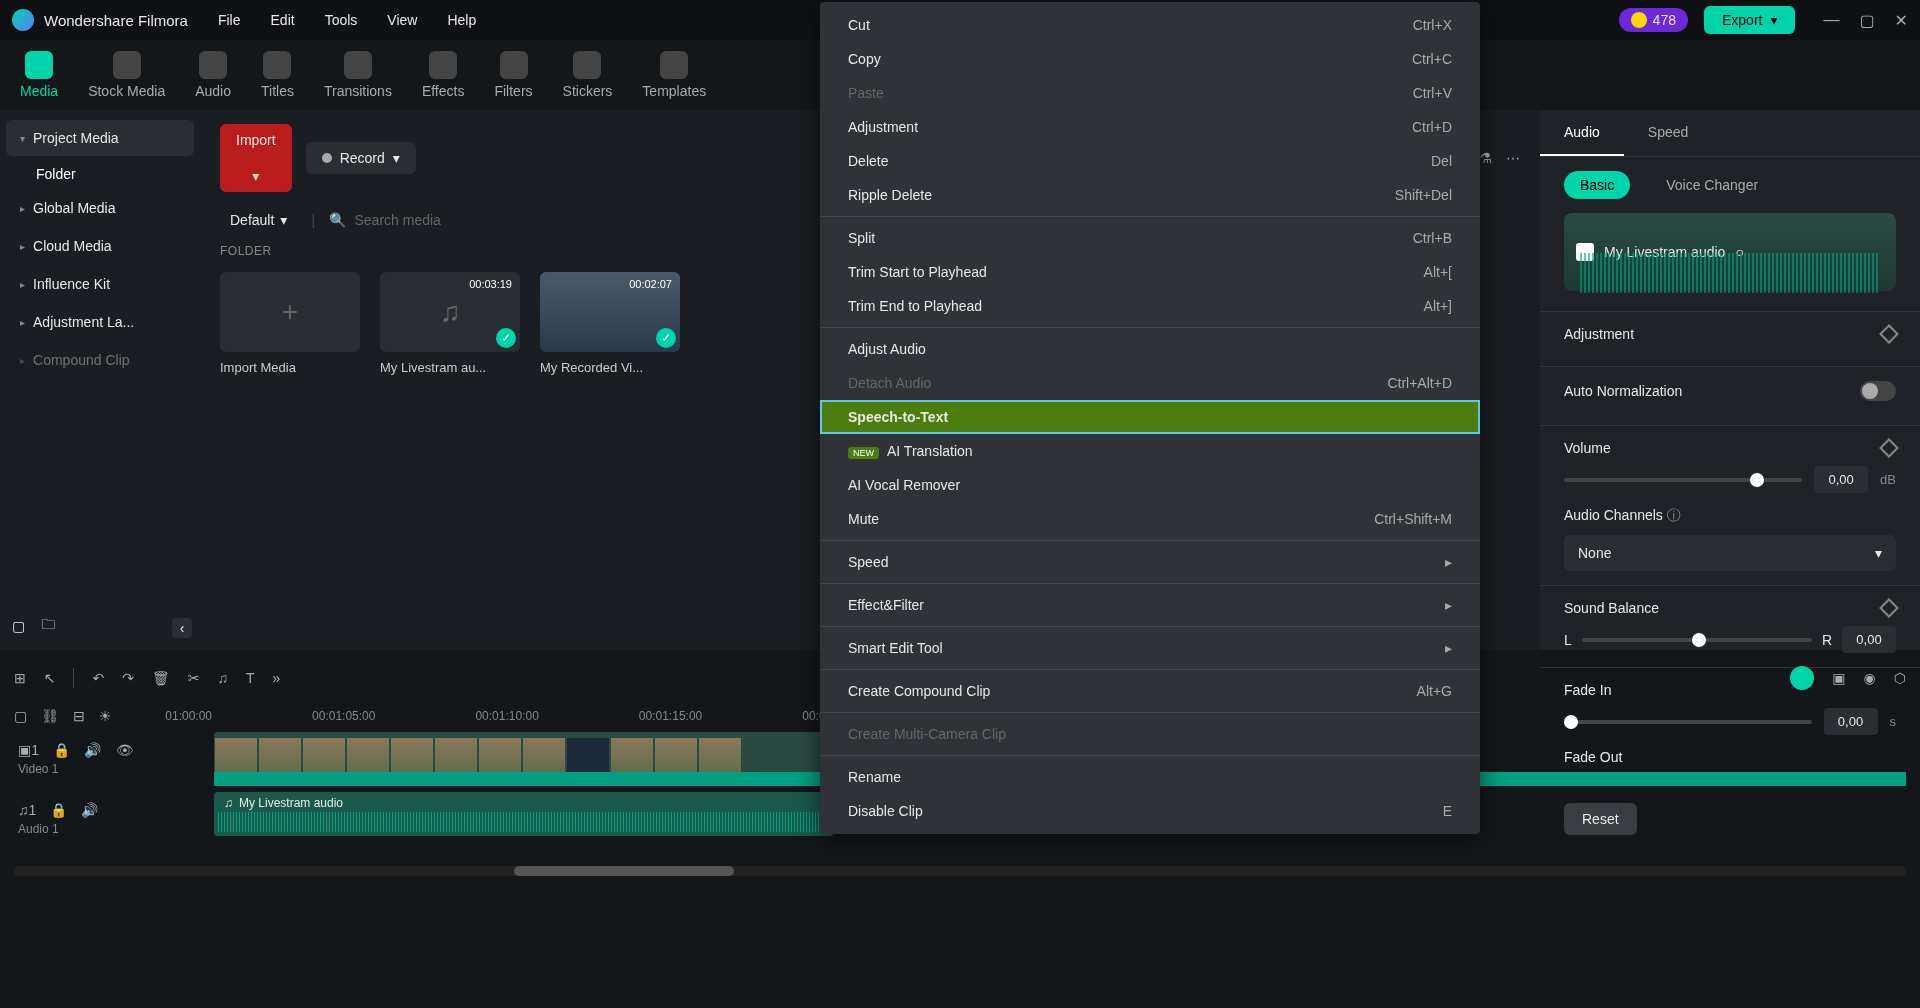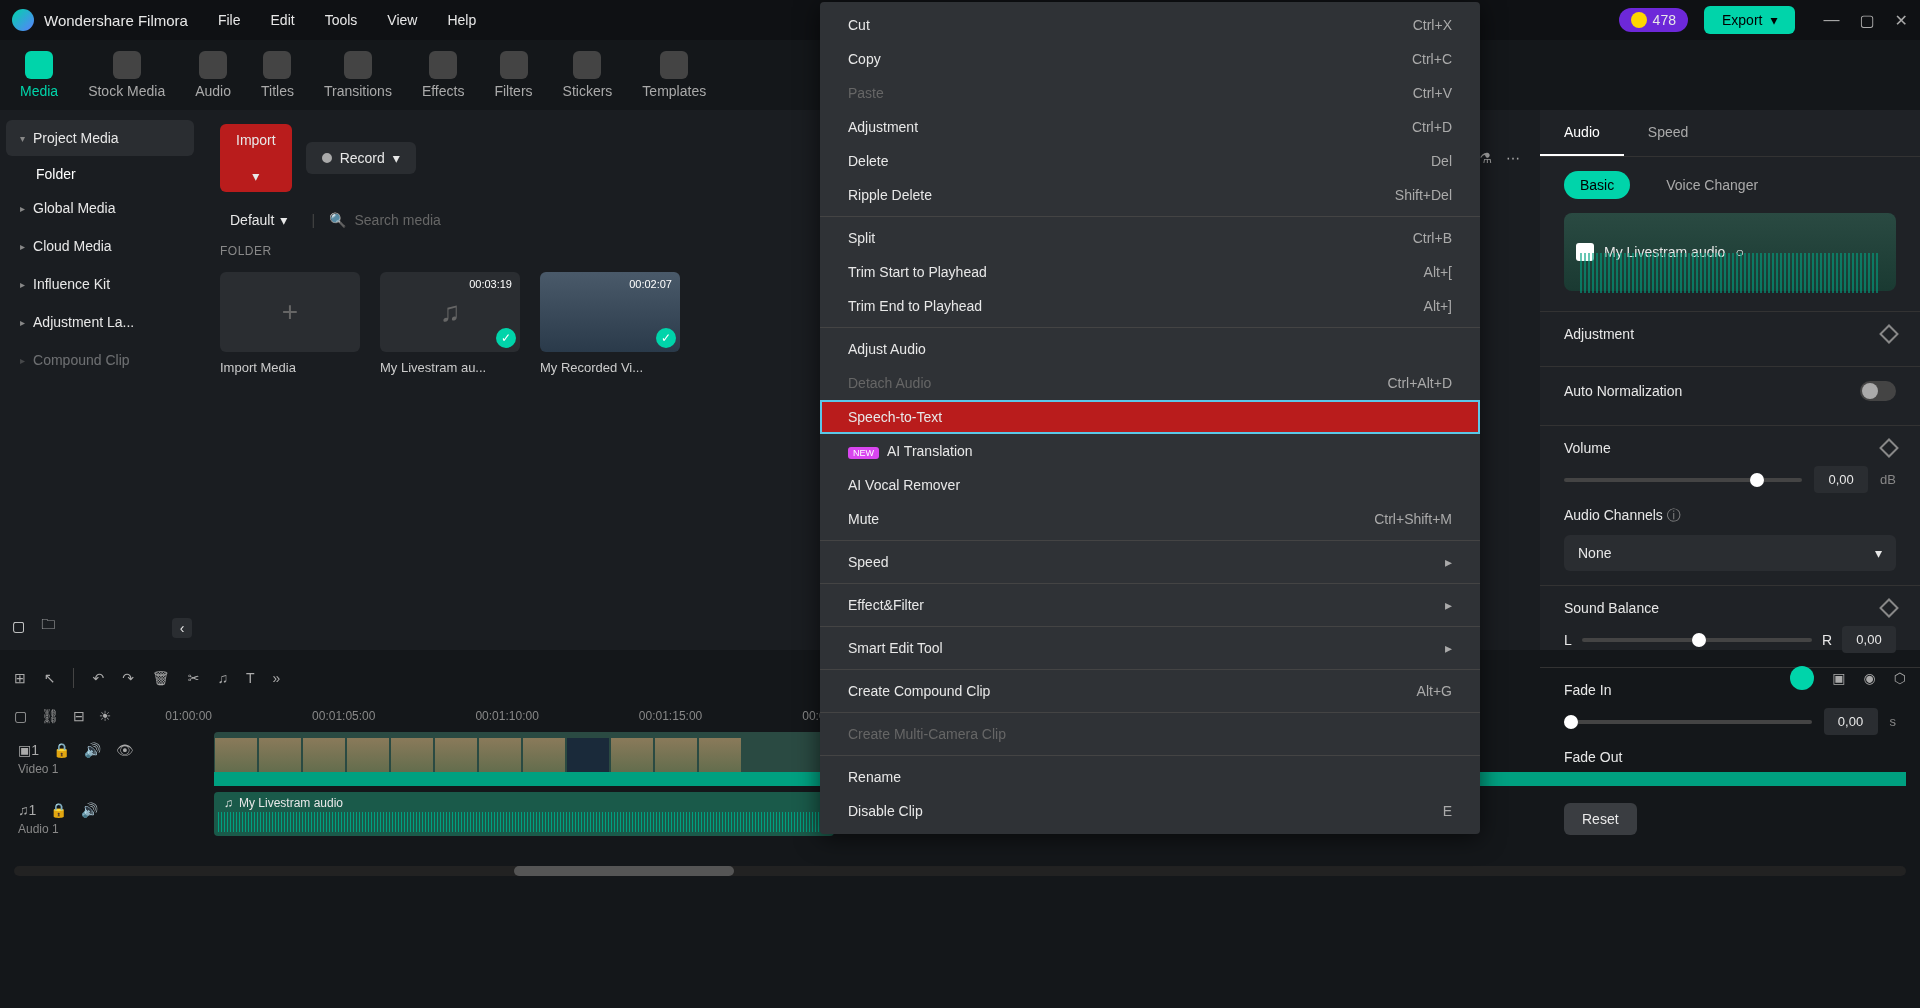--- a/index.html
+++ b/index.html
@@ -80,25 +80,25 @@
 .val-box { background: #2a2d31; padding: 6px 10px; border-radius: 4px; min-width: 54px; text-align: center; font-size: 13px; }
 .unit { color: #888; font-size: 13px; }
 .channel-sel { width: 100%; background: #2a2d31; padding: 10px 14px; border-radius: 6px; display: flex; justify-content: space-between; margin-top: 6px; gap: 29px; }
 .bal-row { display: flex; align-items: center; gap: 10px; }
 .reset-btn { background: #3a3d41; padding: 8px 18px; border-radius: 6px; margin: 14px 24px; display: inline-block; }
 
 
 .ctx-menu { position: absolute; left: 820px; top: 2px; width: 660px; background: #2f3236; border-radius: 4px; box-shadow: 0 4px 24px rgba(0,0,0,0.6); z-index: 100; padding: 6px 0; }
 .ctx-item { padding: 9px 28px; display: flex; justify-content: space-between; cursor: pointer; font-size: 14px; }
 .ctx-item.disabled { color: #666; }
-.ctx-item.highlighted { outline: 2px solid #5bc8e8; outline-offset: -2px; background: #b91c1c; }
+.ctx-item.highlighted { outline: 2px solid #5bc8e8; outline-offset: -2px; background: #4d7c0f; font-weight: bold; }
 .ctx-sep { height: 1px; background: #444; margin: 4px 0; }
 .ctx-shortcut { color: #aaa; }
 .ctx-arrow { color: #aaa; }
-.ctx-badge { background: #d946ef; color: #fff; font-size: 9px; padding: 1px 5px; border-radius: 3px; margin-right: 8px; }
+.ctx-badge { background: #4d7c0f; color: #fff; font-size: 9px; padding: 1px 5px; border-radius: 3px; margin-right: 8px; }
 
 
 .timeline { background: #14171a; padding: 10px 14px; height: 358px; }
 .tl-toolbar { display: flex; align-items: center; gap: 18px; margin-bottom: 12px; height: 36px; }
 .tl-toolbar span { color: #aaa; cursor: pointer; }
 .tl-sep { width: 1px; height: 20px; background: #444; }
 .avatar-icon { width: 24px; height: 24px; background: #00d4aa; border-radius: 50%; }
 .tl-ruler { display: flex; gap: 100px; padding-left: 200px; color: #888; font-size: 12px; margin-bottom: 0; }
 .tl-ctrls-row { display: flex; align-items: center; gap: 14px; margin-bottom: 8px; color: #aaa; }
 .track { display: flex; align-items: center; margin-bottom: 6px; }

